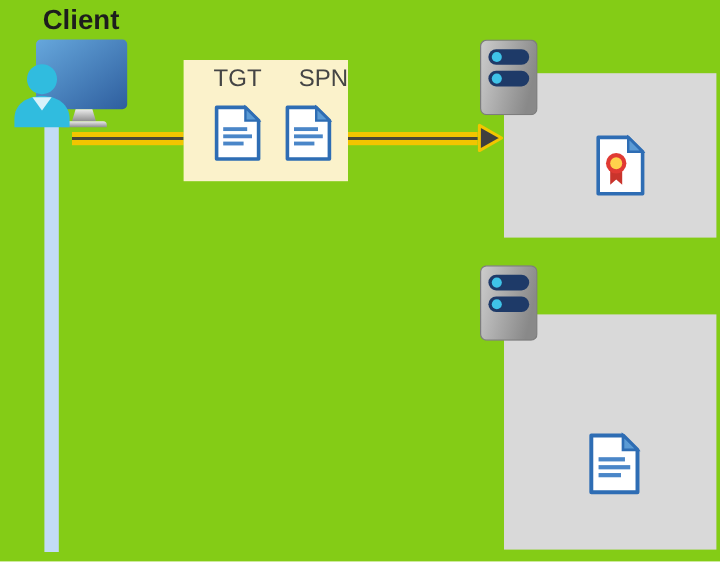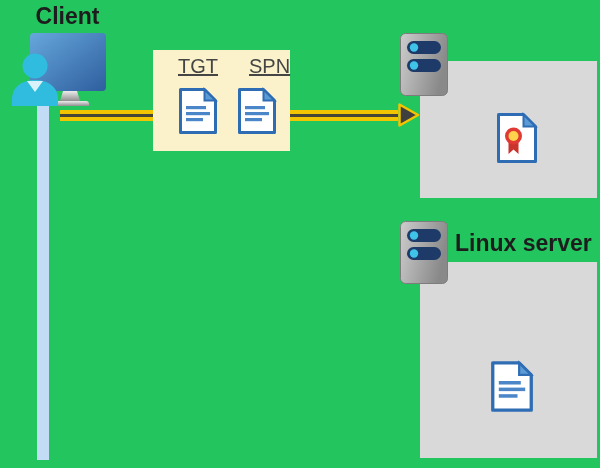--- a/index.html
+++ b/index.html
@@ -1,17 +1,17 @@
 <!DOCTYPE html>
 <html><head>
 <meta charset="utf-8">
 <style>
   html,body { margin:0; padding:0; background:#ffffff; }
   .canvas {
-    position:relative; width:600px; height:468px; background:#22c55e;
+    position:relative; width:600px; height:468px; background:#84cc16;
     font-family:"Liberation Sans", sans-serif; overflow:hidden;
   }
   .abs { position:absolute; }
   .title {
     font-weight:bold; font-size:23px; line-height:29px; color:#1d1d1d;
     letter-spacing:0;
   }
   .client-line {
     left:37px; top:90px; width:12px; height:370px; background:#c2dcf6; z-index:1;
   }
@@ -21,21 +21,21 @@
   .gray-box { background:#d9d9d9; z-index:2; }
   .dc-box   { left:420px; top:61px;  width:177px; height:137px; }
   .lx-box   { left:420px; top:262px; width:177px; height:196px; }
   .arrow-seg {
     height:11px; top:110px; z-index:2;
     background:linear-gradient(to bottom, #f2c500 0px 4px, #474738 4px 7px, #f2c500 7px 11px);
   }
   .arrow-left  { left:60px;  width:93px; }
   .arrow-right { left:290px; width:108px; }
   .doc-label {
-    width:40px; text-align:left; font-size:20px; color:#454545; top:55px; z-index:4;text-decoration:underline;
+    width:40px; text-align:left; font-size:20px; color:#454545; top:55px; z-index:4;
   }
   .icon { z-index:5; }
   .keytab-label {
     left:420px; top:419px; width:177px; text-align:center;
     font-size:25px; color:#3d3d3d; z-index:4;
   }
 </style>
 </head>
 <body>
 
@@ -123,21 +123,20 @@
       <path d="M2.5,2.5 h25 l12,12 v35 h-37 z" fill="#ffffff" stroke="#2e6db4" stroke-width="3" stroke-linejoin="round"></path>
       <path d="M27.5,2.5 l12,12 h-12 z" fill="#5b9bd5" stroke="#2e6db4" stroke-width="2"></path>
       <path d="M12.5,30 h10 v12 l-5,-4.5 -5,4.5 z" fill="#c9342c"></path>
       <circle cx="17.5" cy="24" r="8.5" fill="#e03a33"></circle>
       <circle cx="17.5" cy="24" r="5" fill="#ffd24c"></circle>
     </svg>
   </div>
 
   <div class="abs gray-box lx-box"></div>
 
-  <div class="abs title" style="left:455px; top:229px; width:145px;">Linux server</div>
 
   <div class="abs icon" style="left:400px; top:221px;">
     <svg width="48" height="63" viewBox="0 0 48 63">
       <defs>
         <linearGradient id="srv2" x1="0" y1="0" x2="1" y2="0.3">
           <stop offset="0" stop-color="#cdcdcd"></stop>
           <stop offset="1" stop-color="#898989"></stop>
         </linearGradient>
       </defs>
       <rect x="0.5" y="0.5" width="47" height="62" rx="5" fill="url(#srv2)" stroke="#7d7d7d" stroke-width="1"></rect>

